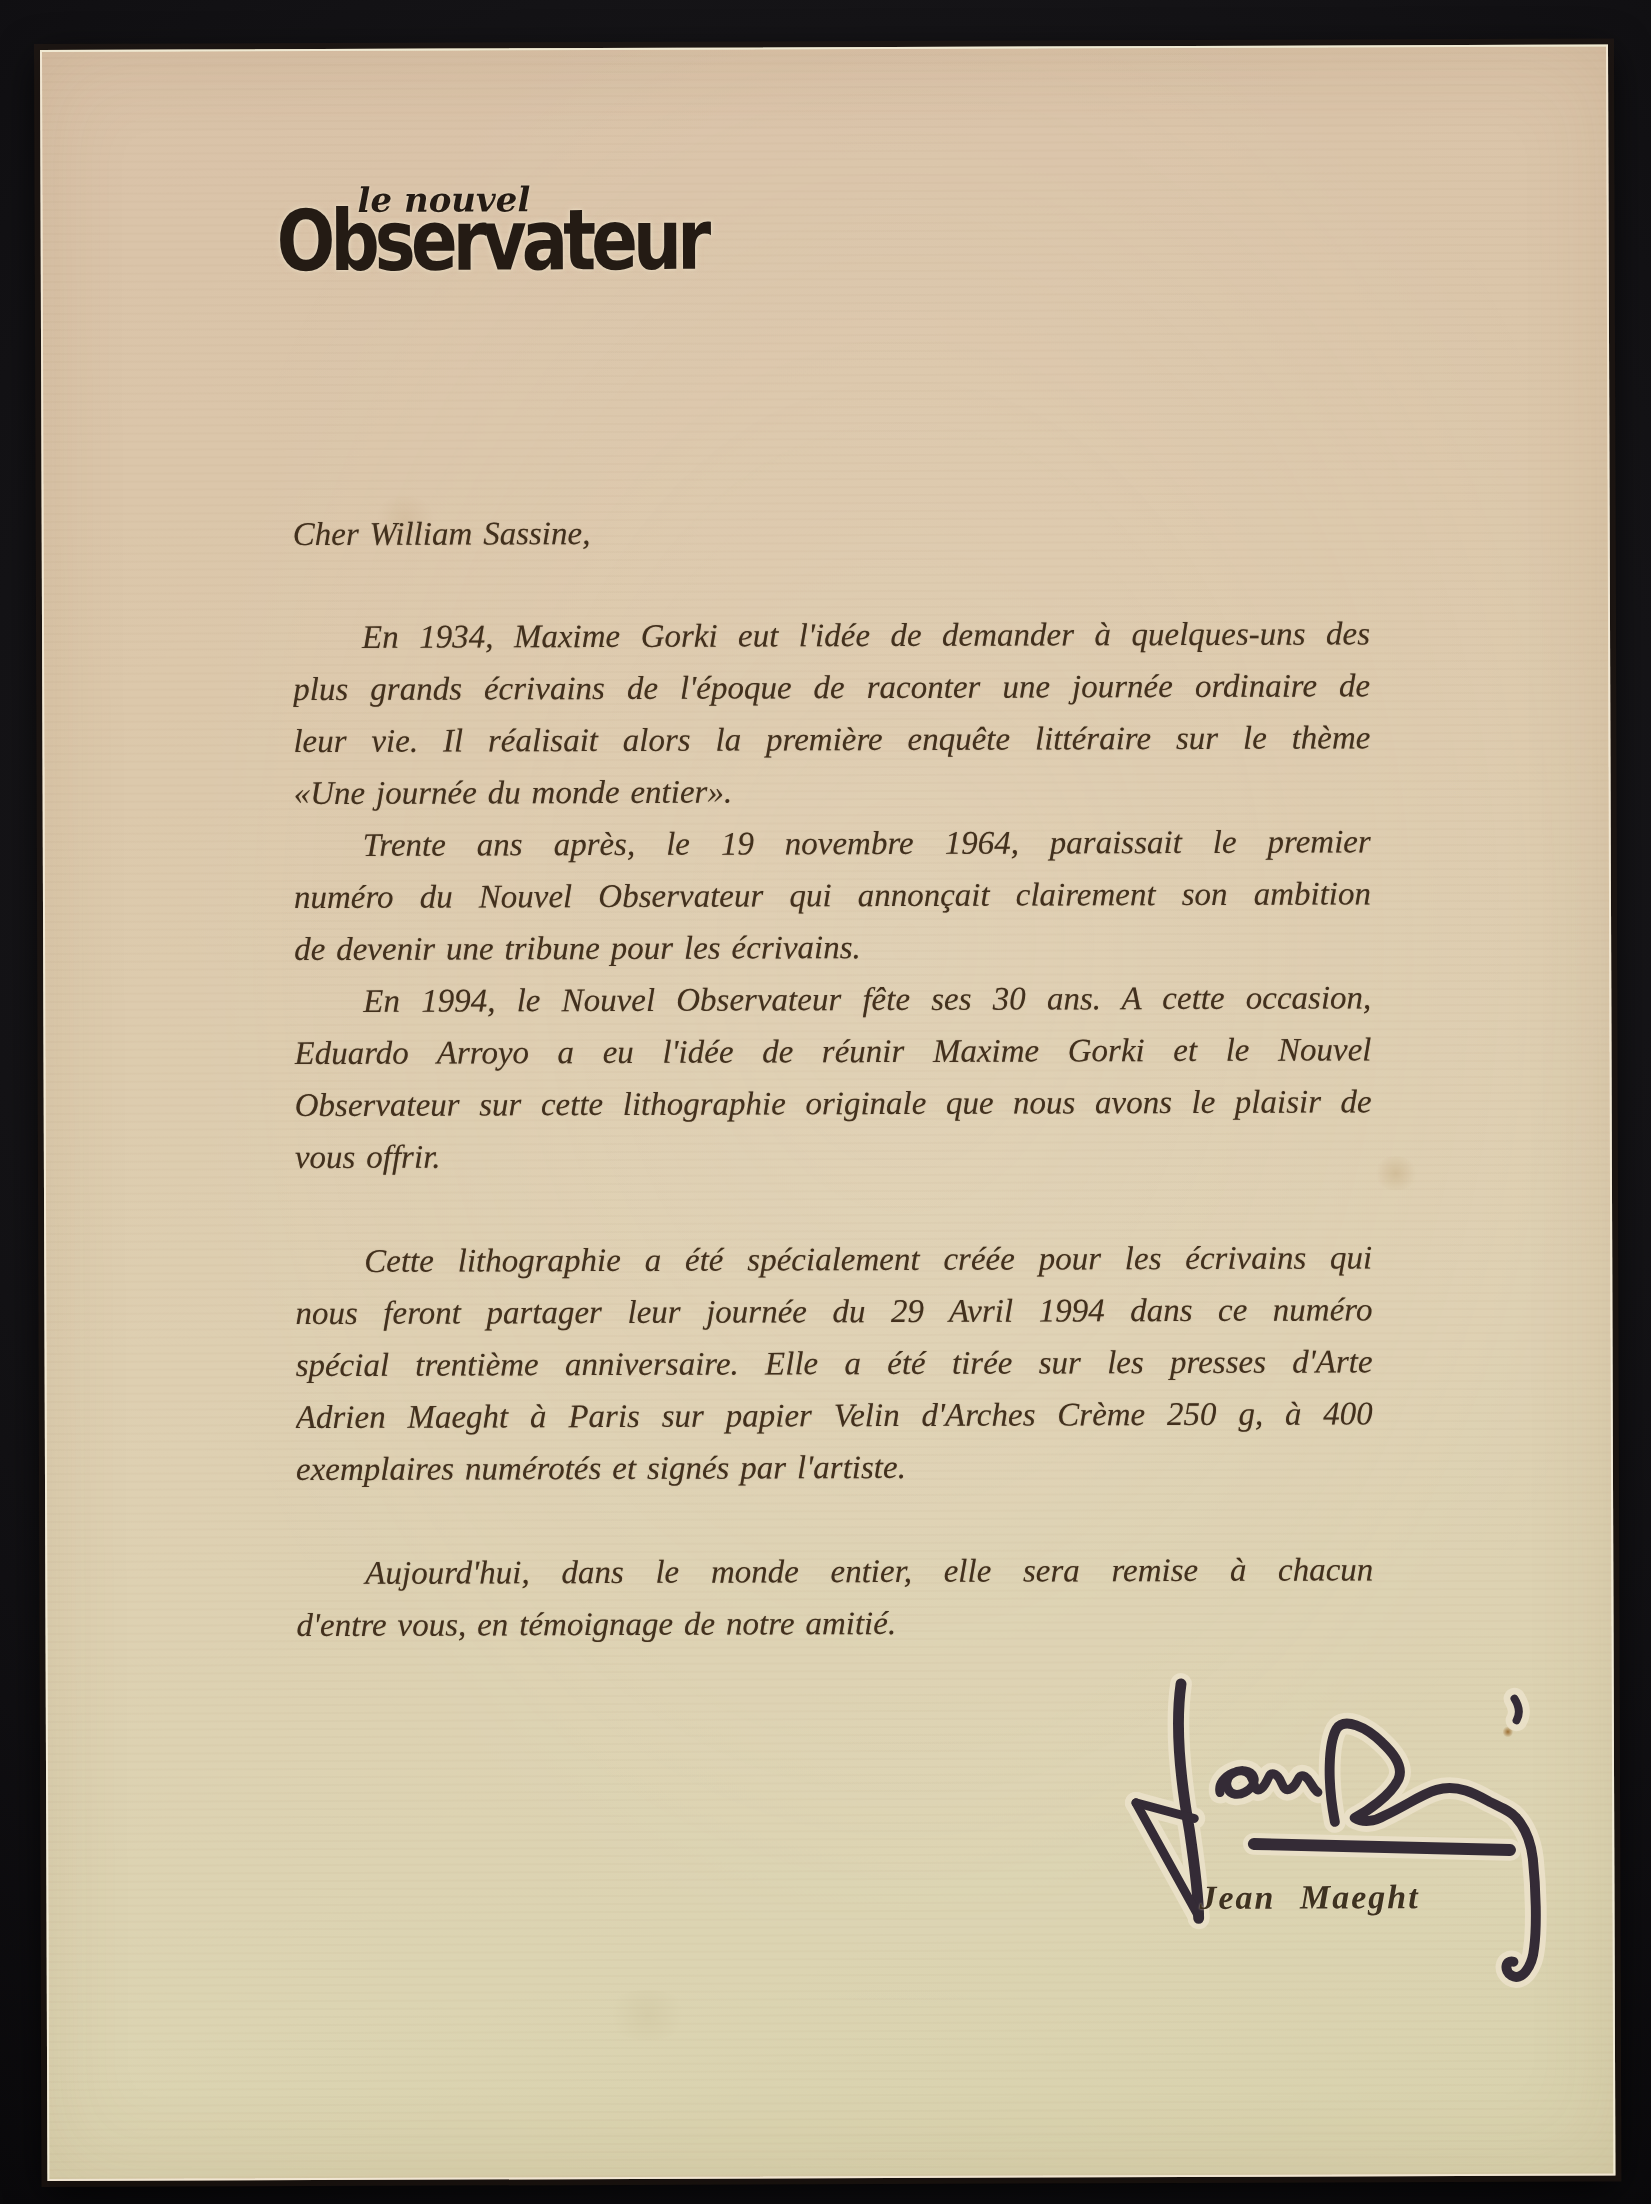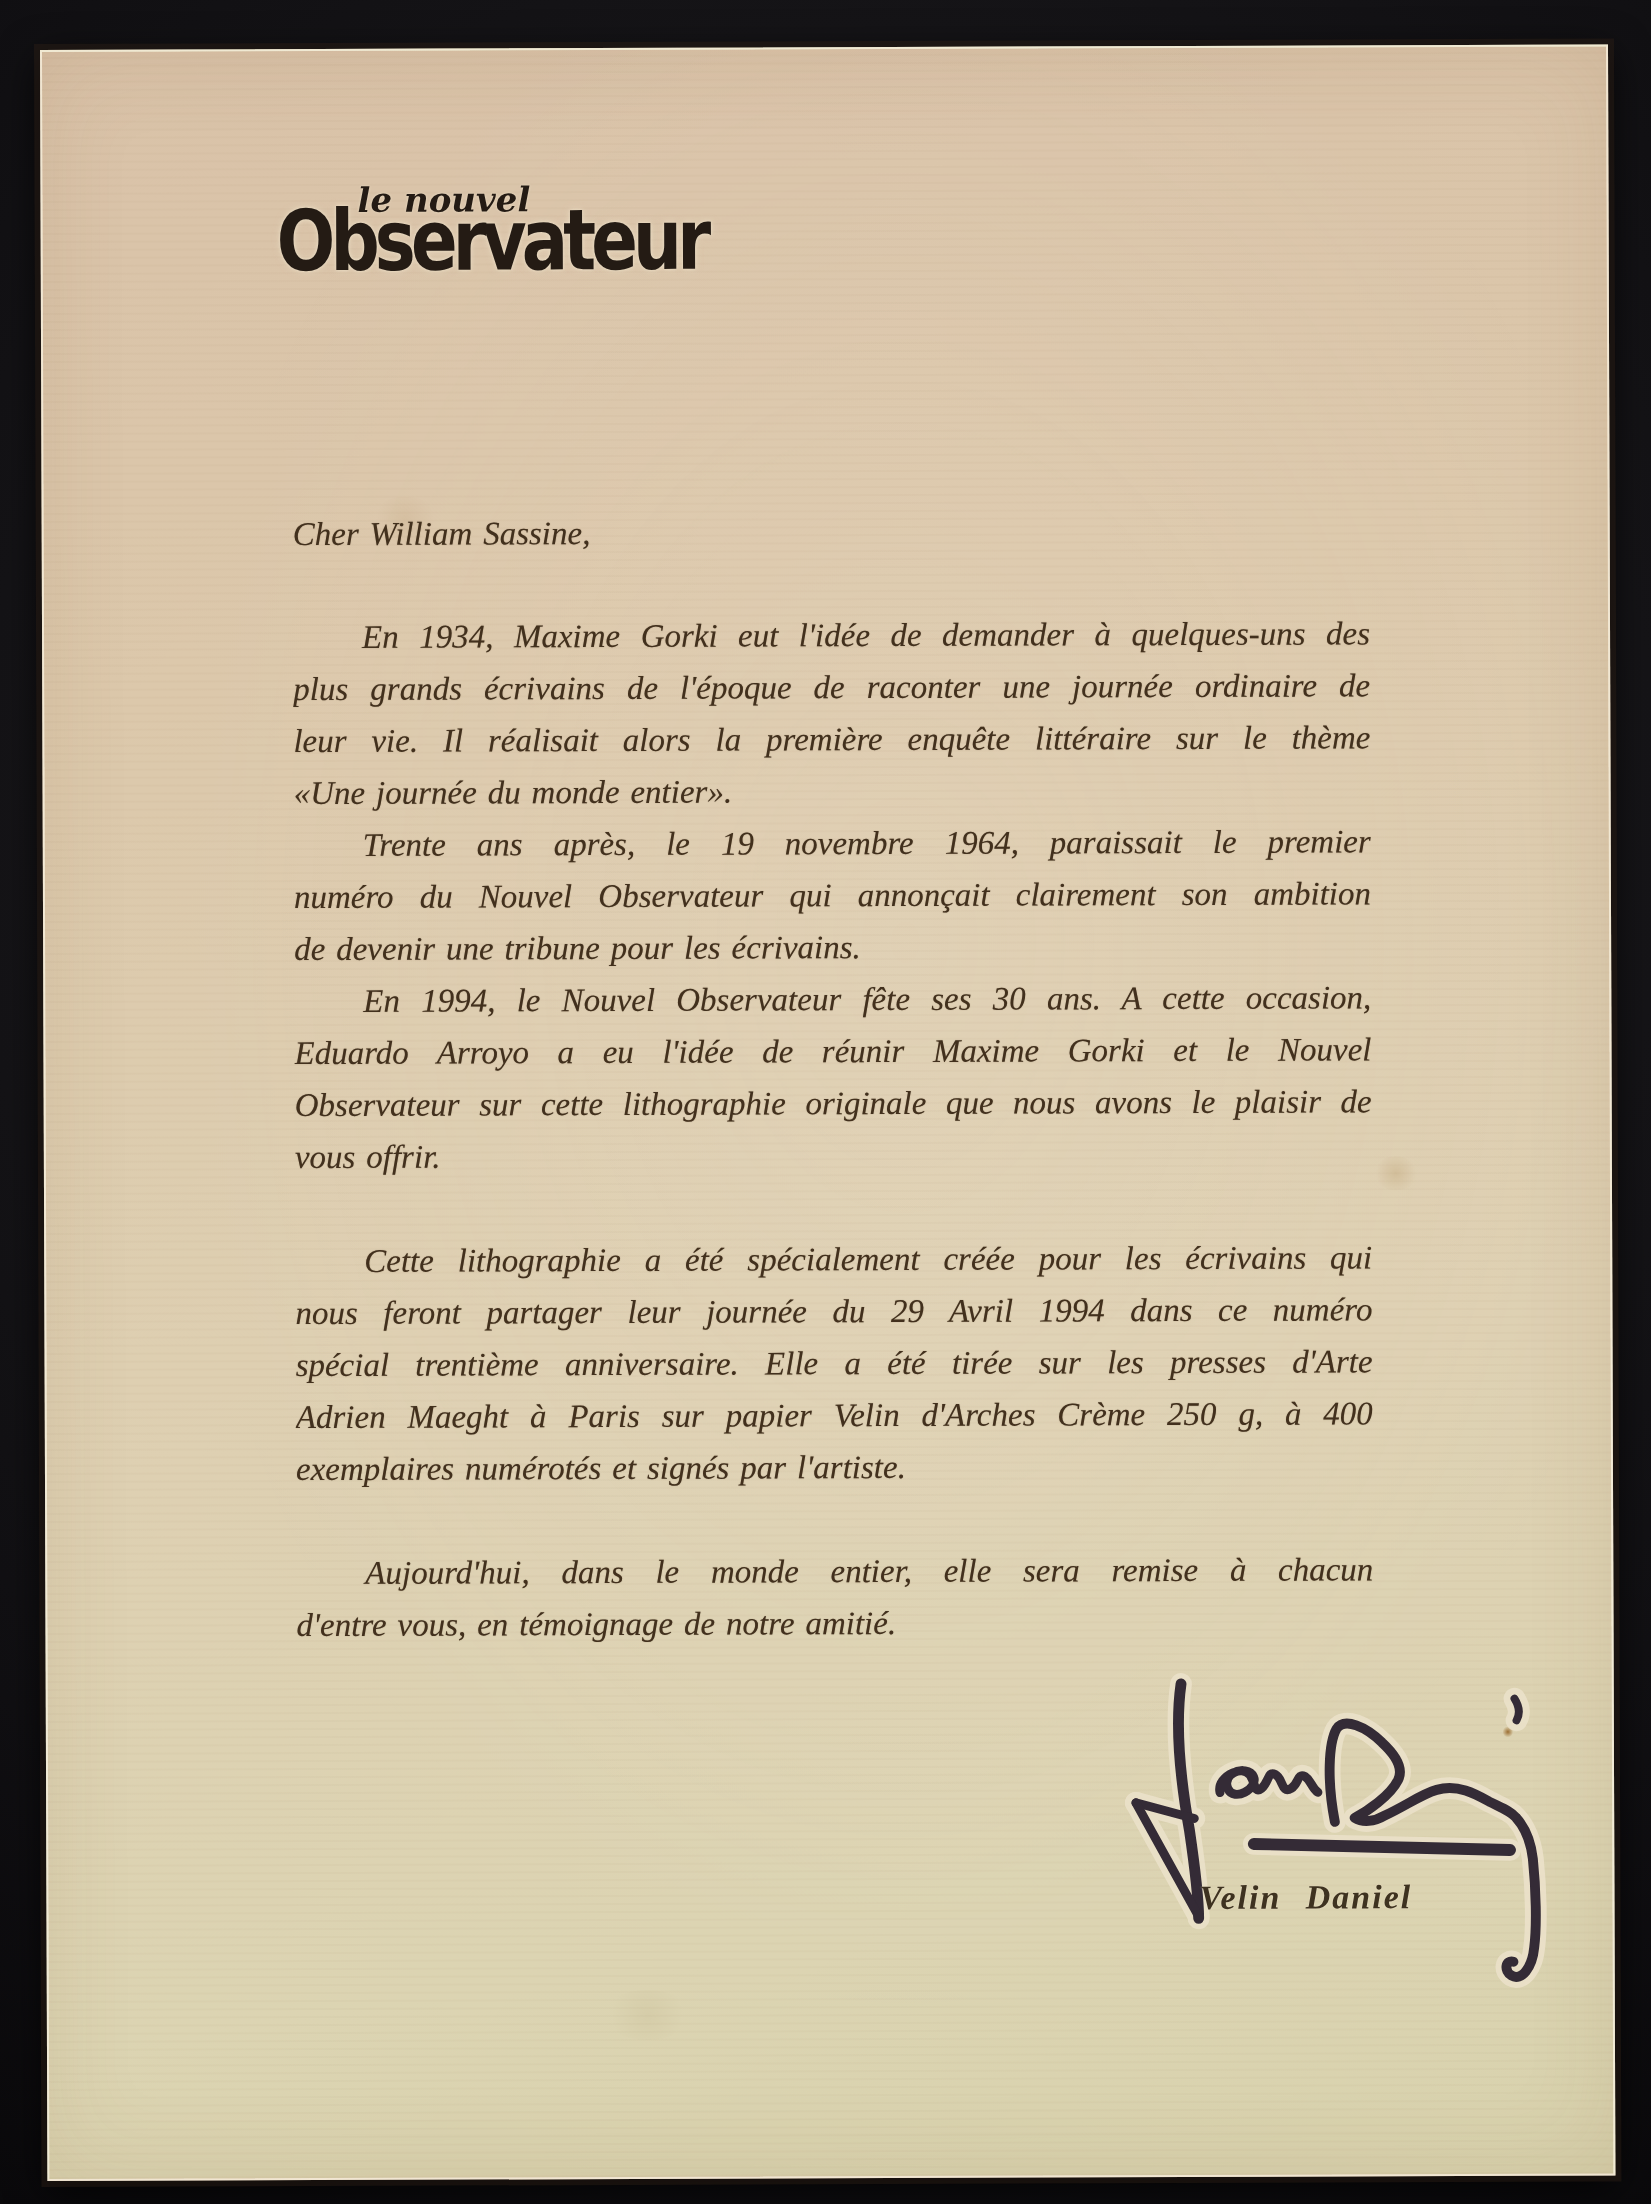--- a/index.html
+++ b/index.html
@@ -140,17 +140,17 @@
         <path d="M 65,12 C 58,60 66,120 73,160 C 78,195 82,225 82,249" stroke-width="11"></path>
         <path d="M 19,132 L 78,148" stroke-width="9"></path>
         <path d="M 19,132 L 82,247" stroke-width="9"></path>
         <path d="M 104,122 C 100,104 132,92 138,106 C 143,118 118,132 112,118 C 106,104 126,94 134,104 C 140,111 138,124 146,118 C 154,111 152,100 160,104 C 168,108 166,124 176,118 C 184,113 182,102 190,106 C 196,110 197,118 203,122" stroke-width="9"></path>
         <path d="M 220,152 C 212,110 214,72 222,58 C 230,46 252,56 268,72 C 282,85 290,98 284,110 C 276,126 252,142 240,148 C 248,153 260,152 270,146 C 292,136 308,124 323,120 C 344,114 362,124 376,132 C 390,139 398,142 403,148 C 412,158 418,172 420,190 C 423,220 424,258 421,280 C 419,300 408,314 398,308 C 390,303 392,292 400,294" stroke-width="10"></path>
         <path d="M 138,174 L 397,181" stroke-width="12"></path>
         <path d="M 402,28 C 407,36 408,43 404,50" stroke-width="8"></path>
       </g>
     </svg>
 
-    <div class="printed-name">Velin Daniel</div>
+    <div class="printed-name">Jean Maeght</div>
 
   </div>
 </div>
 
 
 </body></html>

